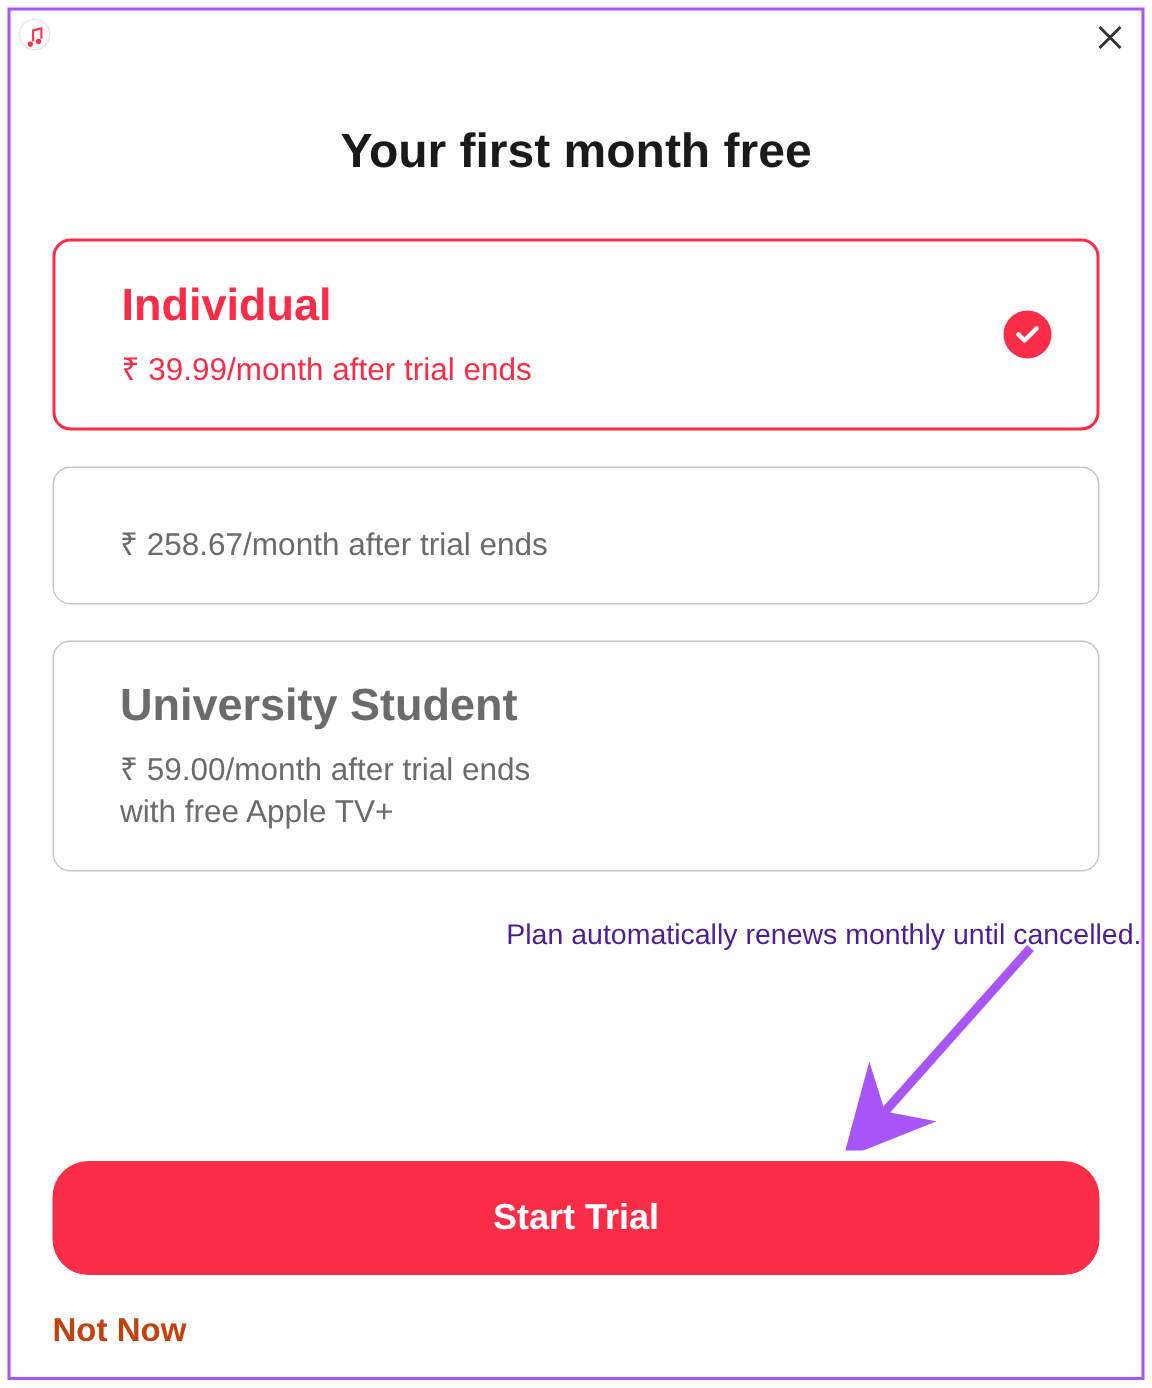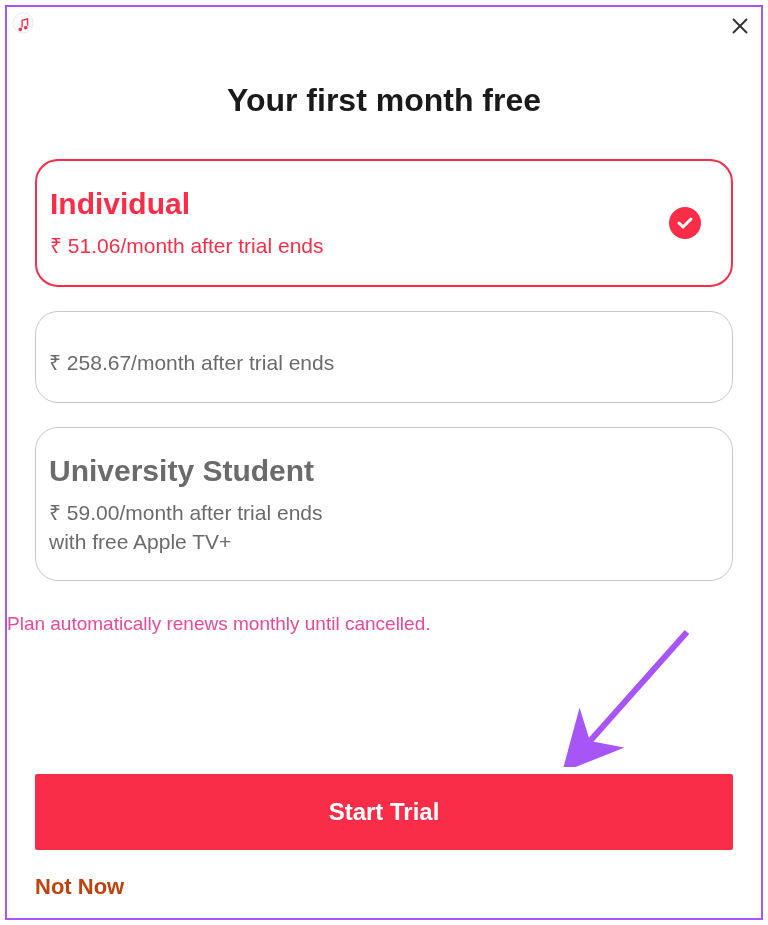--- a/index.html
+++ b/index.html
@@ -47,22 +47,22 @@
       font-weight: 700;
       color: #1a1a1a;
       margin-top: 75px;
       margin-bottom: 40px;
     }
     .plans {
       padding: 0 28px;
     }
     .plan-card {
       border: 1.5px solid #c7c7c7;
-      border-radius: 23px;
-      padding: 26px 13px;
+      border-radius: 12px;
+      padding: 26px 44px;
       margin-bottom: 24px;
       cursor: pointer;
       position: relative;
     }
     .plan-card.selected {
       border: 2px solid #fa2d48;
     }
     .plan-title-row {
       display: flex;
       align-items: baseline;
@@ -101,39 +101,39 @@
       transform: translateY(-50%);
       width: 32px;
       height: 32px;
       background: #fa2d48;
       border-radius: 50%;
       display: flex;
       align-items: center;
       justify-content: center;
     }
     .renewal-note {
-      text-align: left;
+      text-align: right;
       font-size: 19px;
-      color: #ec4899;
+      color: #4c1d95;
       margin-top: 32px;
     }
     .bottom-actions {
       position: absolute;
       bottom: 18px;
       left: 28px;
       right: 28px;
     }
     .start-btn {
       width: 100%;
       background: #fa2d48;
       color: #fff;
       font-size: 24px;
       font-weight: 600;
       border: none;
-      border-radius: 2px;
+      border-radius: 24px;
       padding: 24px 0;
       cursor: pointer;
     }
     .not-now {
       display: block;
       color: #c2410c;
       font-size: 22px;
       font-weight: 700;
       margin-top: 24px;
       cursor: pointer;
@@ -166,21 +166,21 @@
   </button>
 
   <h1 class="heading">Your first month free</h1>
 
   <div class="plans">
 
     <div class="plan-card selected">
       <div class="plan-title-row">
         <span class="plan-title">Individual</span>
       </div>
-      <div class="plan-price">₹ 51.06/month after trial ends</div>
+      <div class="plan-price">₹ 39.99/month after trial ends</div>
       <div class="check-badge">
         <svg width="18" height="18" viewBox="0 0 18 18">
           <path d="M3 9 L7 13 L15 5" stroke="#fff" stroke-width="3" fill="none" stroke-linecap="round" stroke-linejoin="round"></path>
         </svg>
       </div>
     </div>
 
     <div class="plan-card">
       <div class="plan-price">₹ 258.67/month after trial ends</div>
     </div>

